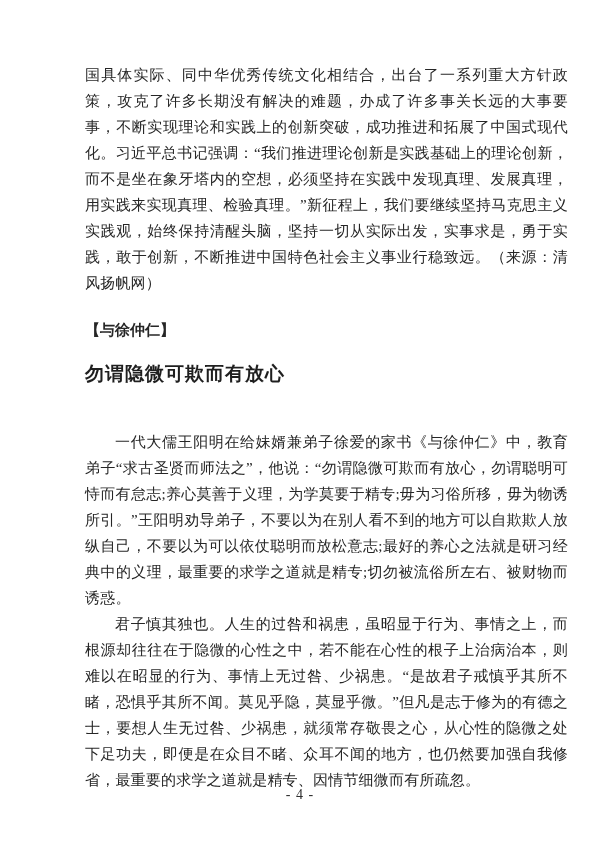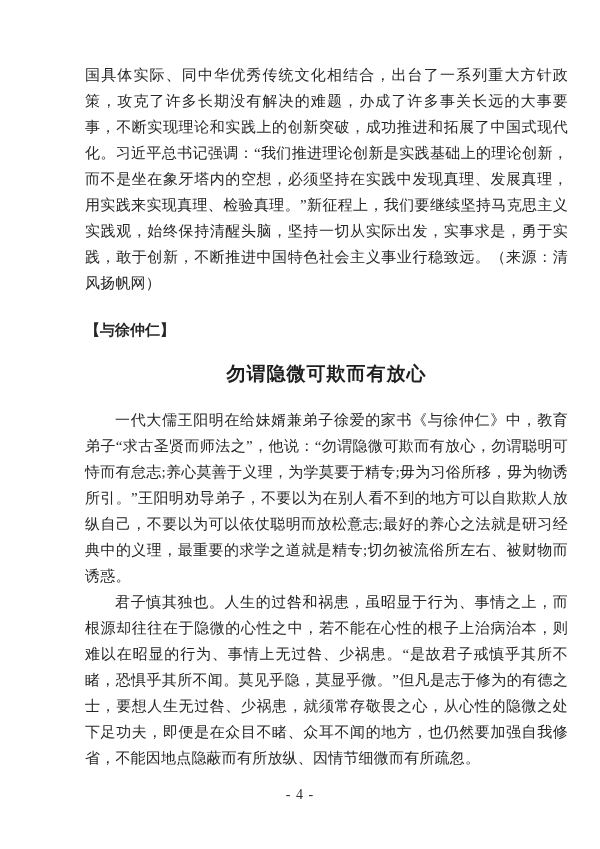--- a/index.html
+++ b/index.html
@@ -30,25 +30,25 @@
     font-size: 15px;
     line-height: 26px;
     font-weight: bold;
     color: #262626;
   }
   .article-title {
     margin-top: 16px;
     font-size: 19px;
     line-height: 30px;
     font-weight: bold;
-    text-align: center;
+    text-align: left;
     letter-spacing: 1px;
     color: #1f1f1f;
   }
-  .article-body { margin-top: 18px; }
+  .article-body { margin-top: 40px; }
   .page-number {
     position: absolute;
     left: 0; right: 0;
     top: 787px;
     text-align: center;
     font-size: 14px;
     letter-spacing: 1px;
     color: #2e2e2e;
   }
 </style>
@@ -58,18 +58,18 @@
 <div class="page">
 
   <p class="body-text">国具体实际、同中华优秀传统文化相结合，出台了一系列重大方针政策，攻克了许多长期没有解决的难题，办成了许多事关长远的大事要事，不断实现理论和实践上的创新突破，成功推进和拓展了中国式现代化。习近平总书记强调：“我们推进理论创新是实践基础上的理论创新，而不是坐在象牙塔内的空想，必须坚持在实践中发现真理、发展真理，用实践来实现真理、检验真理。”新征程上，我们要继续坚持马克思主义实践观，始终保持清醒头脑，坚持一切从实际出发，实事求是，勇于实践，敢于创新，不断推进中国特色社会主义事业行稳致远。（来源：清风扬帆网）</p>
 
   <div class="section-header">【与徐仲仁】</div>
 
   <div class="article-title">勿谓隐微可欺而有放心</div>
 
   <div class="article-body">
     <p class="body-text indent">一代大儒王阳明在给妹婿兼弟子徐爱的家书《与徐仲仁》中，教育弟子“求古圣贤而师法之”，他说：“勿谓隐微可欺而有放心，勿谓聪明可恃而有怠志;养心莫善于义理，为学莫要于精专;毋为习俗所移，毋为物诱所引。”王阳明劝导弟子，不要以为在别人看不到的地方可以自欺欺人放纵自己，不要以为可以依仗聪明而放松意志;最好的养心之法就是研习经典中的义理，最重要的求学之道就是精专;切勿被流俗所左右、被财物而诱惑。</p>
-    <p class="body-text indent">君子慎其独也。人生的过咎和祸患，虽昭显于行为、事情之上，而根源却往往在于隐微的心性之中，若不能在心性的根子上治病治本，则难以在昭显的行为、事情上无过咎、少祸患。“是故君子戒慎乎其所不睹，恐惧乎其所不闻。莫见乎隐，莫显乎微。”但凡是志于修为的有德之士，要想人生无过咎、少祸患，就须常存敬畏之心，从心性的隐微之处下足功夫，即便是在众目不睹、众耳不闻的地方，也仍然要加强自我修省，不能因地点隐蔽而有所放纵、因情节细微而有所疏忽。</p>
+    <p class="body-text indent">君子慎其独也。人生的过咎和祸患，虽昭显于行为、事情之上，而根源却往往在于隐微的心性之中，若不能在心性的根子上治病治本，则难以在昭显的行为、事情上无过咎、少祸患。“是故君子戒慎乎其所不睹，恐惧乎其所不闻。莫见乎隐，莫显乎微。”但凡是志于修为的有德之士，要想人生无过咎、少祸患，就须常存敬畏之心，从心性的隐微之处下足功夫，即便是在众目不睹、众耳不闻的地方，也仍然要加强自我修省，最重要的求学之道就是精专、因情节细微而有所疏忽。</p>
   </div>
 
   <div class="page-number">- 4 -</div>
 
 </div>
 
 </body></html>

